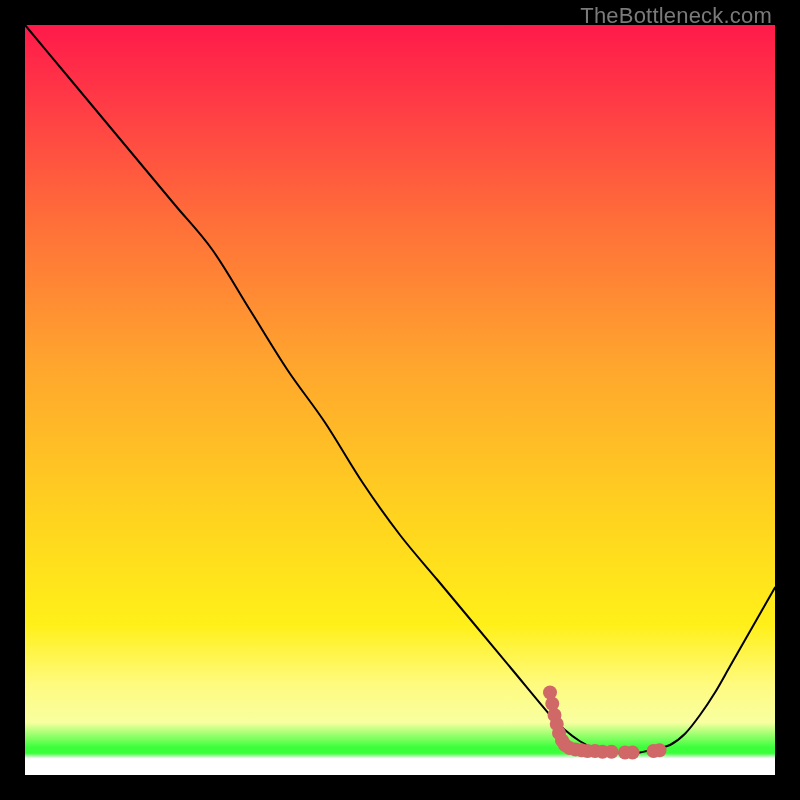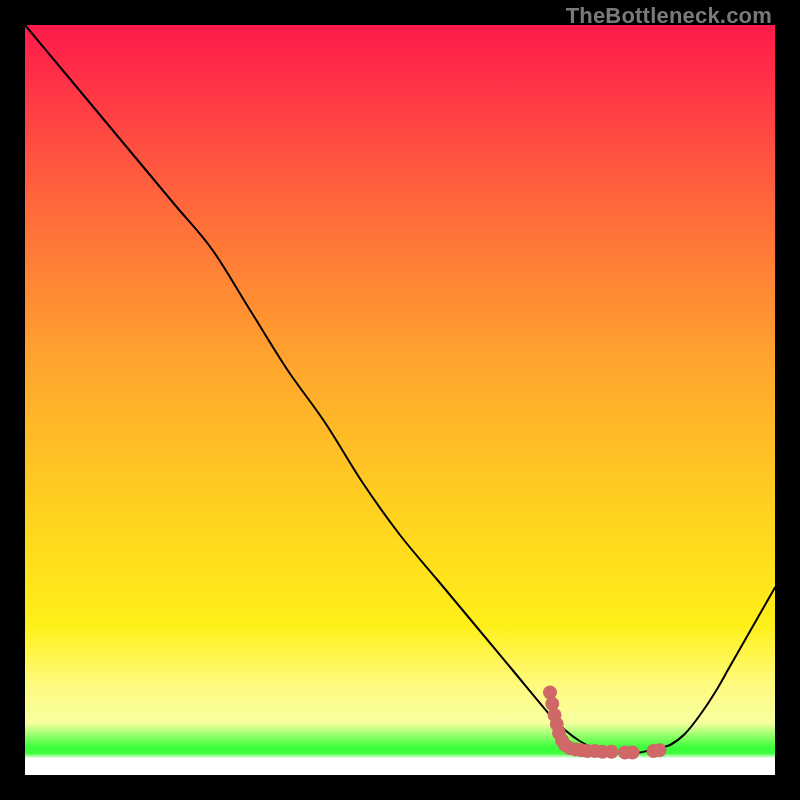--- a/index.html
+++ b/index.html
@@ -41,21 +41,21 @@
       #ffffff 97.8%,
       #ffffff 100%
     );
   }
   .attribution {
     position: absolute;
     top: 3px;
     right: 28px;
     color: #7a7a7a;
     font-size: 22px;
-    font-weight: 700;
+    font-weight: 400;
     letter-spacing: 0.2px;
     user-select: none;
   }
   svg.curve {
     position: absolute;
     left: 0;
     top: 0;
     width: 750px;
     height: 750px;
     overflow: visible;

